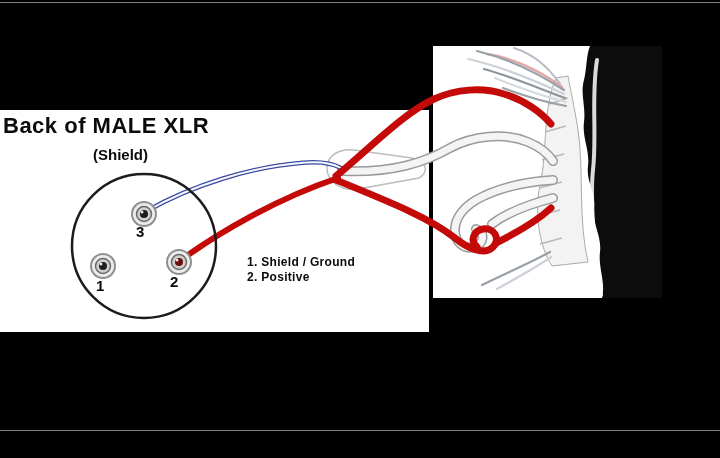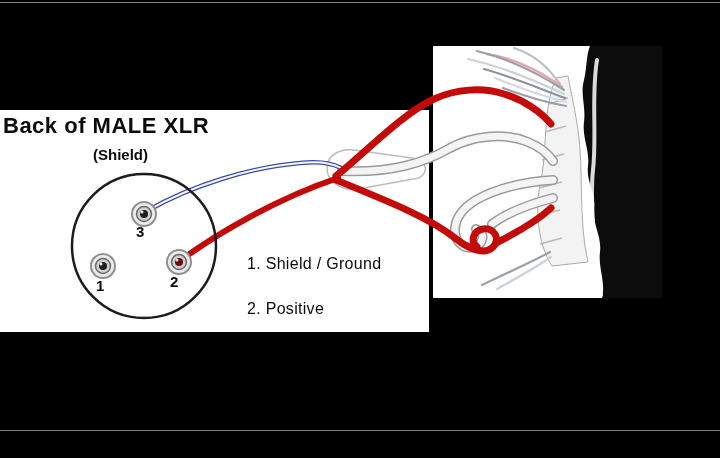--- a/index.html
+++ b/index.html
@@ -26,22 +26,22 @@
   #bottom-line { top: 430px; }
   svg { position: absolute; top: 0; left: 0; }
   .txt { position: absolute; color: #0b0b0b; font-weight: bold; white-space: nowrap; }
   #title    { left: 3px;  top: 113px; font-size: 22px; letter-spacing: 0.5px; }
   #subtitle { left: 93px; top: 146px; font-size: 15px; }
   .pin-num { font-size: 15px; }
   #pin-label-3 { left: 136px; top: 223px; }
   #pin-label-1 { left: 96px;  top: 277px; }
   #pin-label-2 { left: 170px; top: 273px; }
   #legend { position: absolute; left: 247px; top: 255px; }
-  .legend-item { font-size: 16px; font-weight: normal; color: #0b0b0b; letter-spacing: 0.3px; white-space: nowrap; }
-  .legend-item + .legend-item { margin-top: 27px; }
+  .legend-item { font-size: 12px; font-weight: bold; color: #0b0b0b; letter-spacing: 0.3px; white-space: nowrap; }
+  .legend-item + .legend-item { margin-top: 1px; }
 </style>
 </head>
 <body>
 
 <div id="stage">
 
   <div id="top-line" class="edge-line"></div>
   <div id="bottom-line" class="edge-line"></div>
 
   <svg width="720" height="458" viewBox="0 0 720 458">

